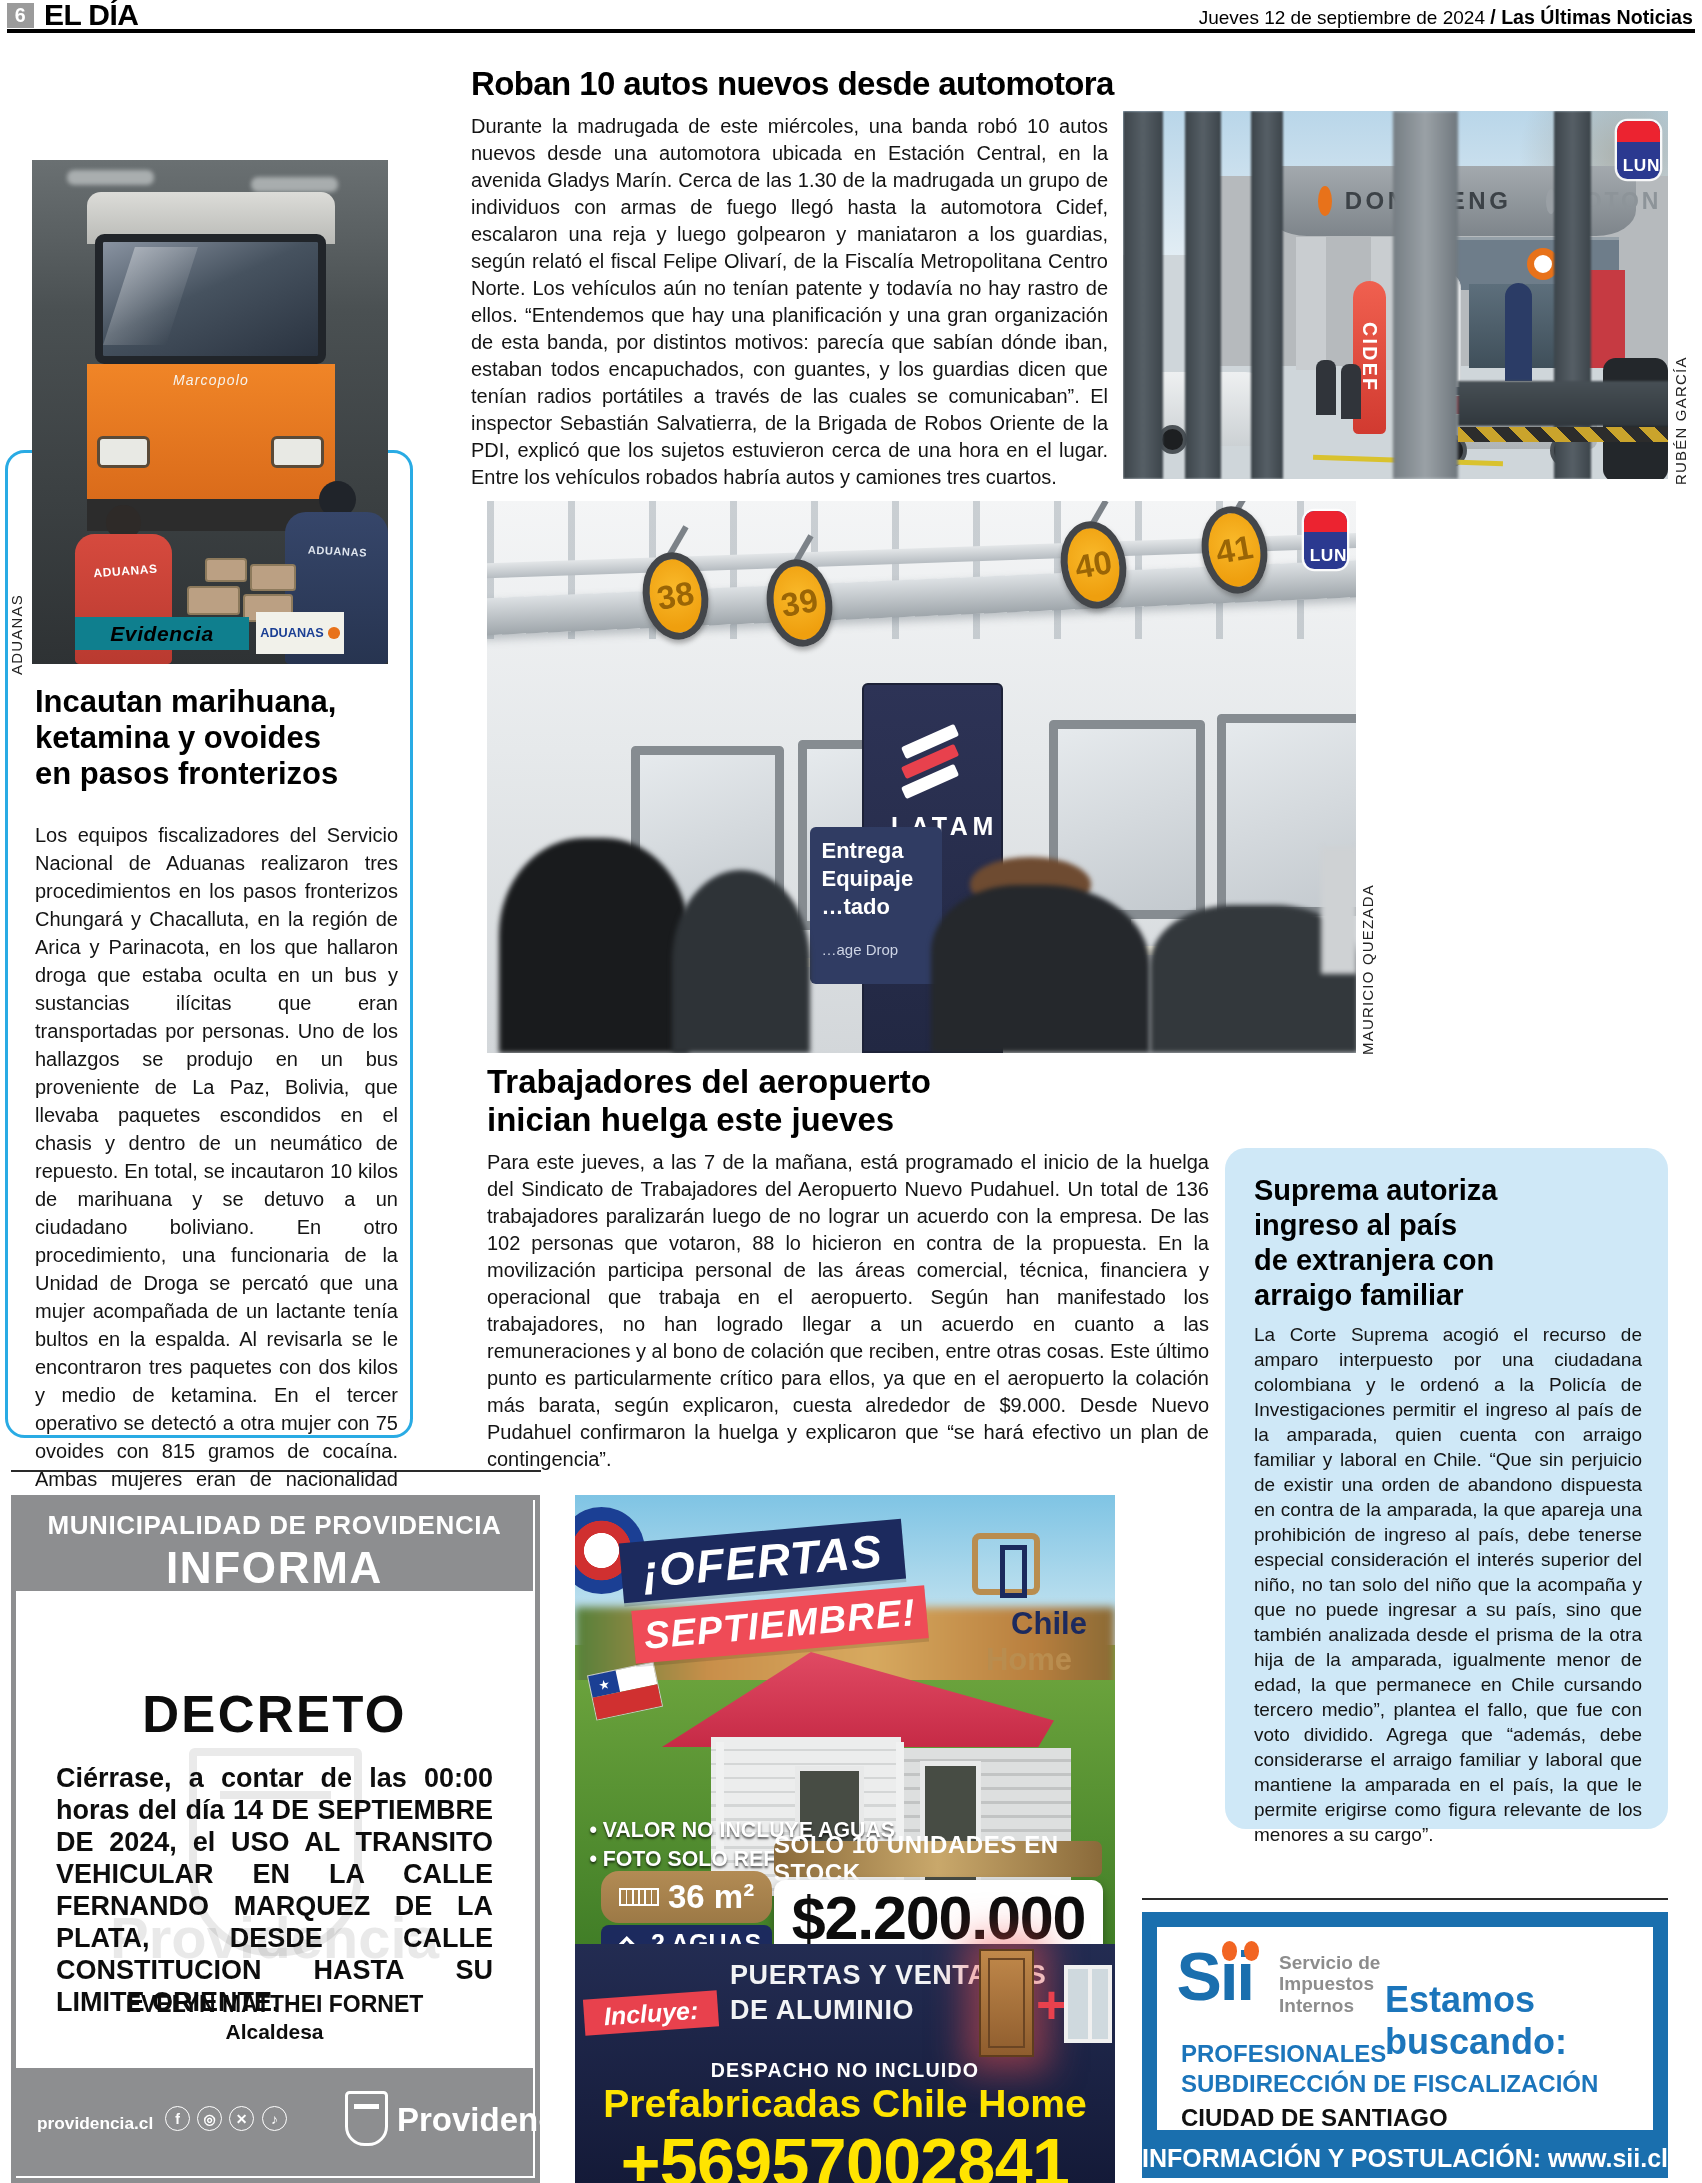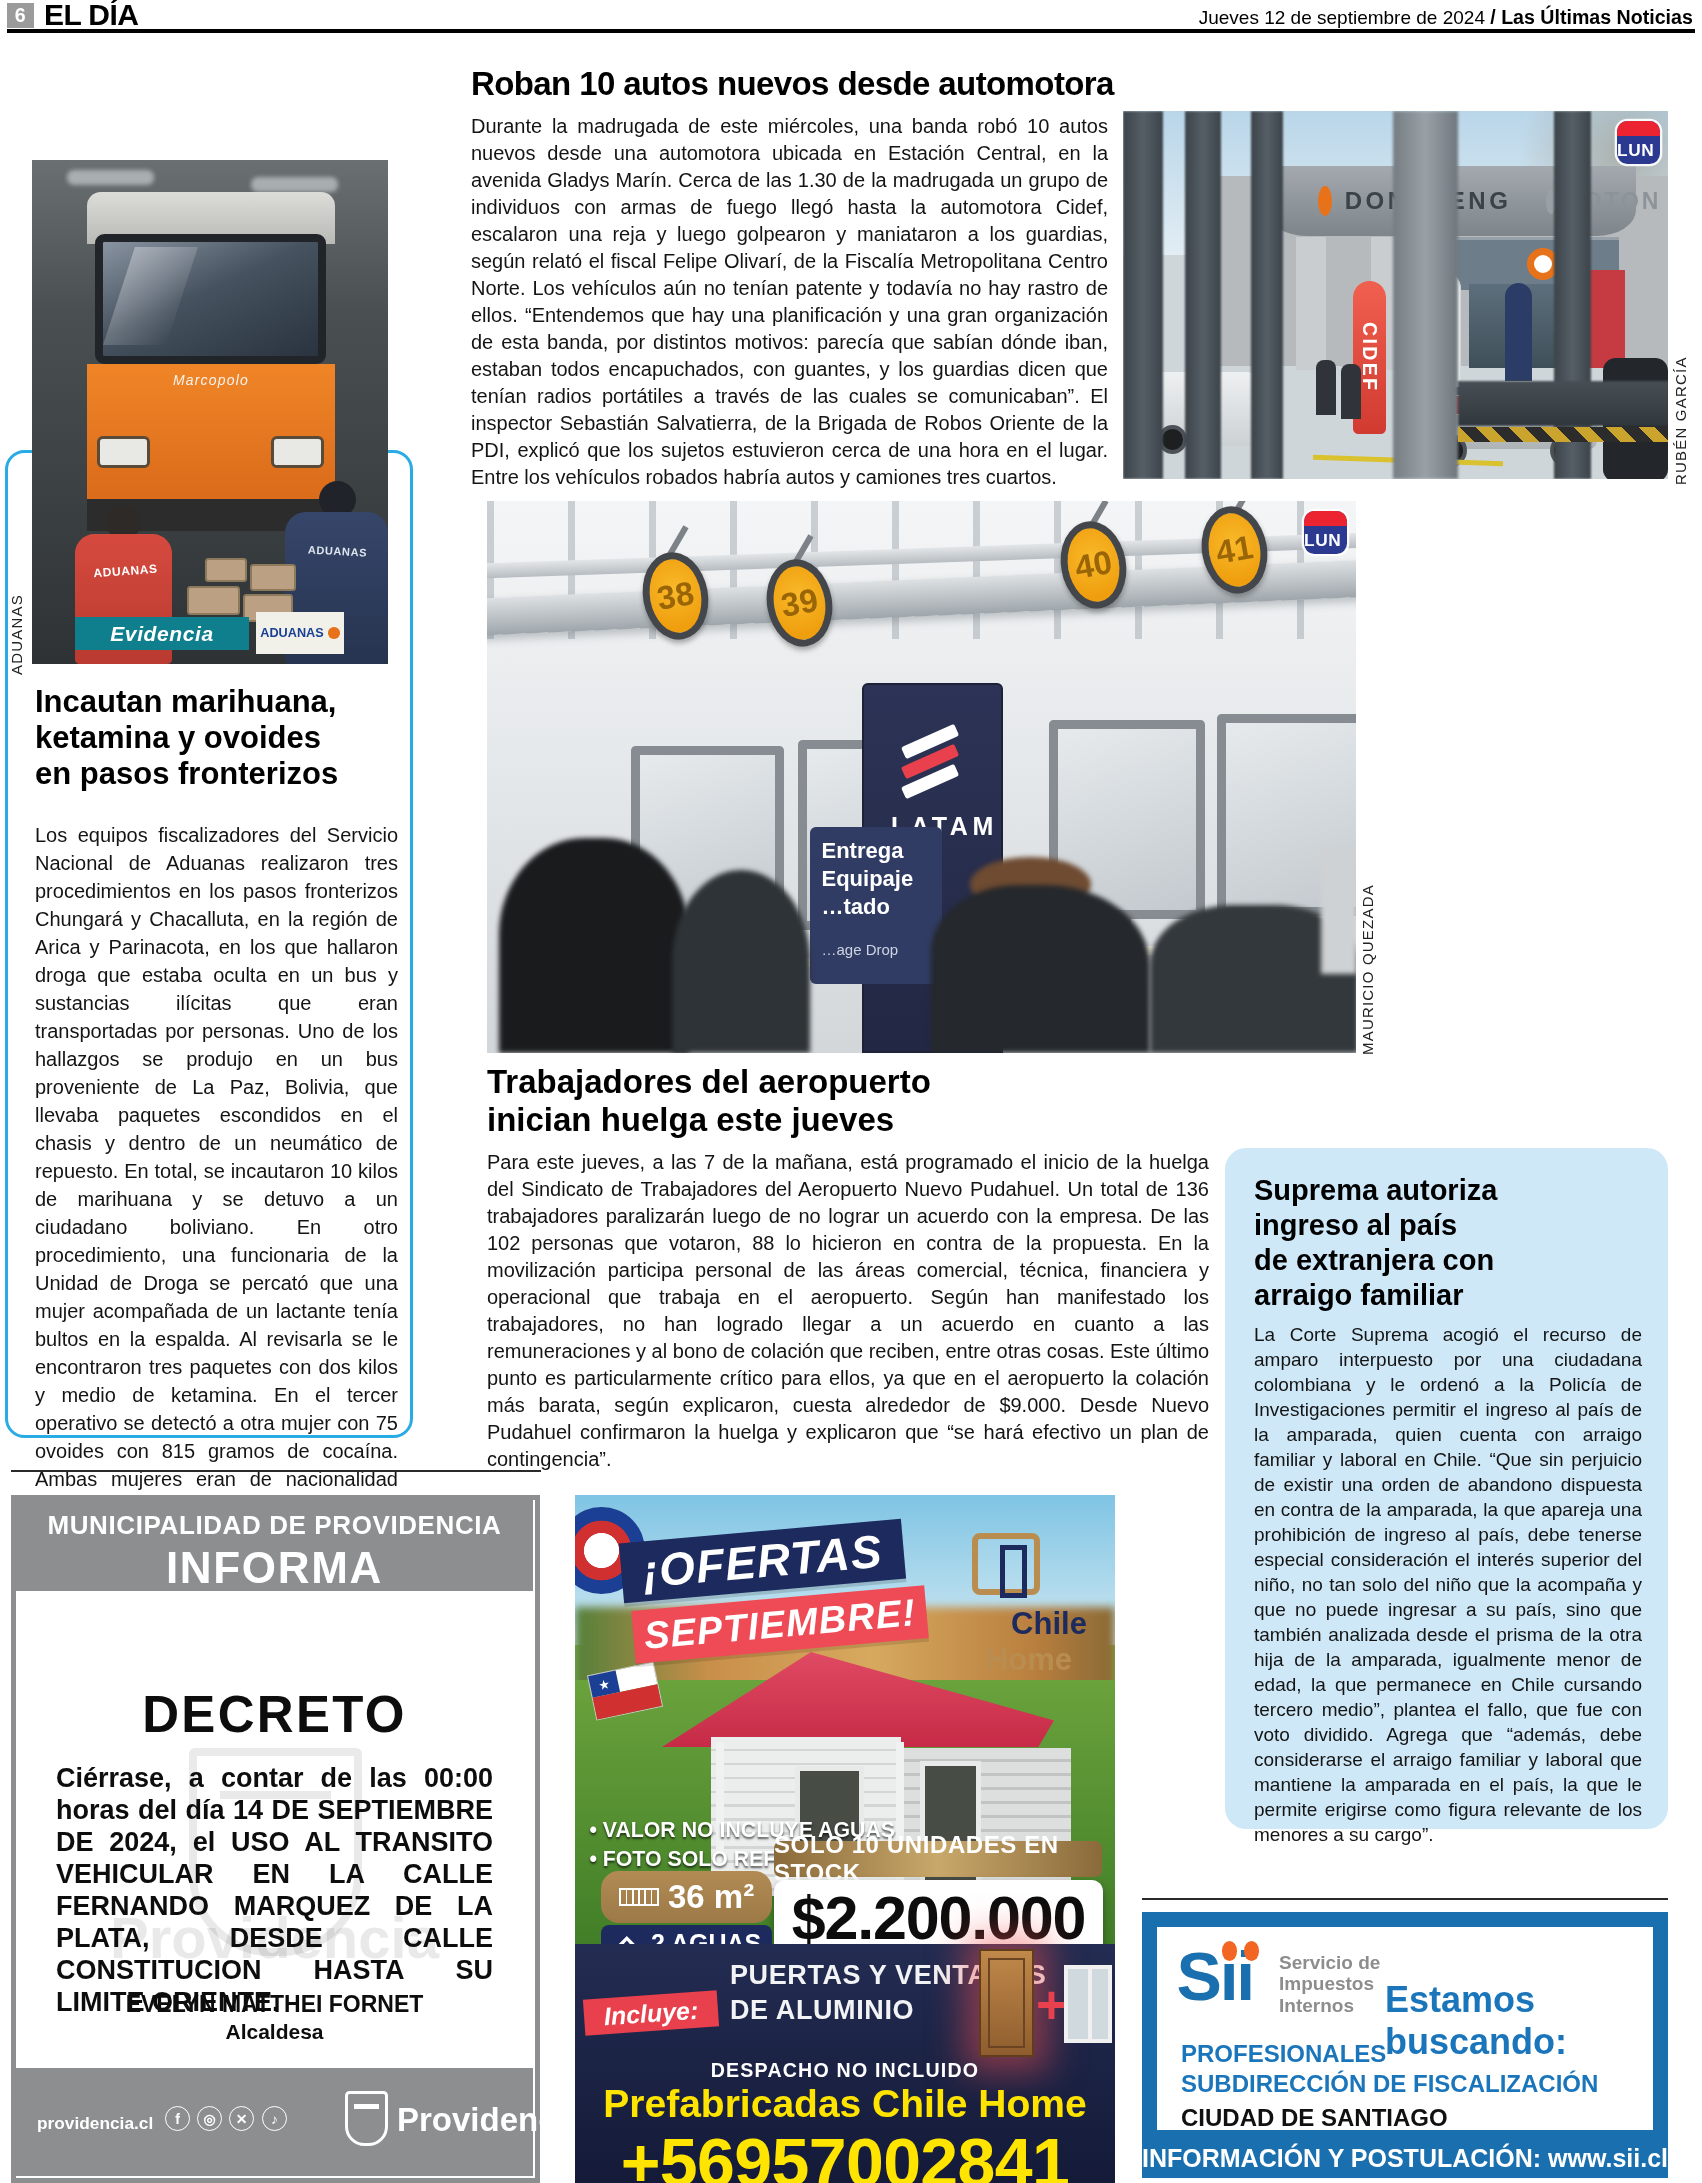--- a/index.html
+++ b/index.html
@@ -17,22 +17,22 @@
   .hdr-rule { left:7px; top:29px; width:1688px; height:3.5px; background:#000; }
 
   
   .autos-title { left:471px; top:65px; font-size:33px; font-weight:bold; letter-spacing:-0.6px; color:#000; }
   .autos-body  { left:471px; top:113px; width:637px; font-size:20px; line-height:27px; text-align:justify; color:#141414; }
 
   .photo { overflow:hidden; }
   .dealer-photo { left:1123px; top:111px; width:545px; height:368px; background:#cfd6da; }
   .vcredit { writing-mode:vertical-rl; transform:rotate(180deg); font-size:15px; letter-spacing:1.2px; color:#222; white-space:nowrap; }
 
-  .lun-badge { width:43px; height:43px; border-radius:10.4px; background:#2b3990; overflow:hidden;
-               box-shadow:0 0 0 2.3px rgba(255,255,255,.9); display:flex; align-items:flex-end; justify-content:flex-start; }
+  .lun-badge { width:43px; height:58px; border-radius:10.4px; background:#2b3990; overflow:hidden;
+               box-shadow:0 0 0 2.3px rgba(255,255,255,.9); display:flex; align-items:flex-end; justify-content:flex-end; }
   .lun-red { position:absolute; left:0; top:0; right:0; height:36%; background:#ec2330; }
   .lun-txt { position:relative; color:#fff; font-weight:bold; font-size:17.3px; margin-bottom:2.9px; letter-spacing:0.6px; }
 
   
   .d-sky { left:0; top:0; width:545px; height:144px; background:linear-gradient(#b9d6e9,#e2edf4); }
   .d-tree { right:0; top:0; width:150px; height:150px; background:radial-gradient(circle at 70% 30%, rgba(150,140,120,.55), rgba(150,140,120,0) 70%); }
   .d-build { left:75px; top:65px; width:470px; height:190px; background:#b6babd; }
   .d-fascia { left:144px; top:55px; width:369px; height:70px; background:linear-gradient(#a3a9ae,#7e858b);
               border-radius:0 0 40px 40px / 0 0 26px 26px; display:flex; align-items:center; }
   .d-ring { width:30px; height:30px; border-radius:50%; border:7px solid #e8721a; margin-left:51px;
@@ -88,21 +88,21 @@
   .b-bumper { left:55px; top:339px; width:248px; height:32px; background:#2c2c2c; }
   .officer-head { border-radius:50%; }
   .off1-head { left:74px; top:345px; width:35px; height:35px; background:#2e2a28; }
   .off1-body { left:43px; top:374px; width:97px; height:130px; background:linear-gradient(#d64a3e,#b93a30); border-radius:19.6px 19.6px 4.6px 4.6px; }
   .off1-txt { left:53px; top:404px; width:81px; text-align:center; color:#fff; font-weight:bold; font-size:12px; letter-spacing:0.6px; transform:rotate(-4deg); }
   .off2-head { left:287px; top:321px; width:37px; height:37px; background:#20242a; }
   .off2-body { left:253px; top:352px; width:103px; height:152px; background:linear-gradient(#36466a,#273450); border-radius:21px 21px 4.6px 4.6px; }
   .off2-txt { left:262px; top:385px; width:87px; text-align:center; color:#dfe5ee; font-weight:bold; font-size:11px; letter-spacing:0.6px; transform:rotate(3deg); }
   .pkg { background:#bba083; border:2.3px solid #8d7a5c; border-radius:3.5px; }
   .b-evid { left:43px; top:457px; width:174px; height:33px; background:#0f7f8e; display:flex; align-items:center; justify-content:center; }
-  .b-evid span { color:#ffffff; font-style:italic; font-weight:bold; font-size:21px; letter-spacing:0.6px; }
+  .b-evid span { color:#000000; font-style:italic; font-weight:bold; font-size:21px; letter-spacing:0.6px; }
   .b-banner { left:224px; top:452px; width:88px; height:42px; background:#f1f1ea; display:flex; align-items:center; justify-content:center; gap:4.6px; }
   .b-banner span { color:#1b3f94; font-weight:bold; font-size:12.7px; }
   .b-banner i { width:11.5px; height:11.5px; border-radius:50%; background:#e8721a; }
 
   
   .air-photo { left:487px; top:501px; width:869px; height:552px; background:#e9ecee; }
   .air-title { left:487px; top:1063px; font-size:33px; line-height:38px; font-weight:bold; color:#000; }
   .air-body { left:487px; top:1149px; width:722px; font-size:20px; line-height:27px; text-align:justify; color:#141414; }
 
   

